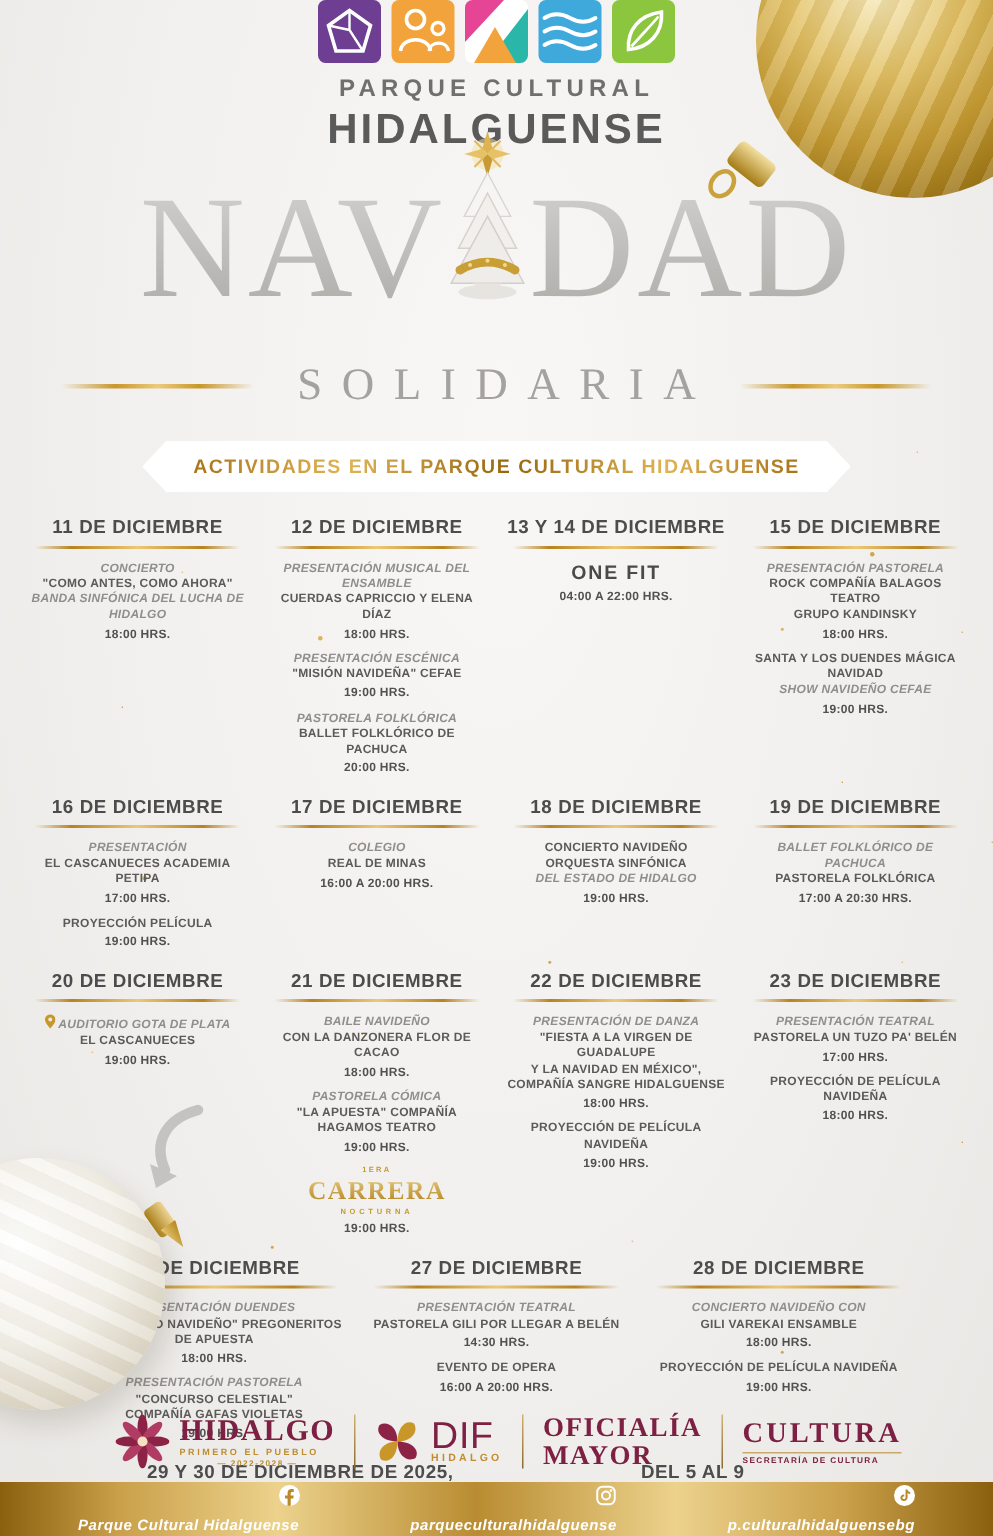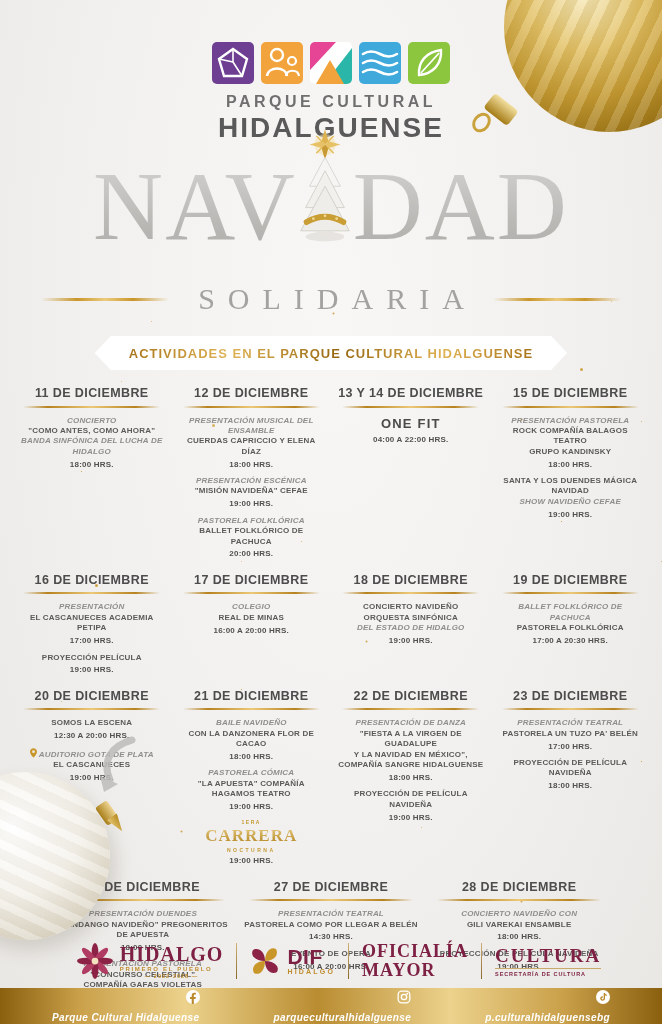--- a/index.html
+++ b/index.html
@@ -28,21 +28,21 @@
     background:radial-gradient(circle at 42% 34%, #ffffff 0%, #f4f1ea 45%, #ddd6c6 75%, #c7bfab 100%);
     box-shadow:6px 10px 18px rgba(90,80,55,.18);}
   .ball-white::after{content:"";position:absolute;inset:0;border-radius:50%;
     background:repeating-linear-gradient(25deg, rgba(255,255,255,.5) 0 8px, rgba(150,140,110,.12) 8px 18px);opacity:.5;}
   .ball-white-cap{position:absolute;left:96px;top:806px;width:22px;height:14px;border-radius:3px;
     transform:rotate(55deg);background:linear-gradient(#eed493,#a87e18);}
   .ball-white-tip{position:absolute;left:108px;top:818px;width:18px;height:12px;
     clip-path:polygon(0 50%,100% 0,100% 100%);transform:rotate(235deg);background:linear-gradient(#e7c772,#b3861c);}
   .arrow-deco{position:absolute;left:96px;top:736px;opacity:.85;}
   
-  .brand{position:relative;padding-top:42px;text-align:center;}
+  .brand{position:relative;text-align:center;}
   .tiles{display:flex;justify-content:center;gap:7px;margin-bottom:9px;}
   .tile{width:42px;height:42px;border-radius:5px;overflow:hidden;}
   .brand-l1{font-size:16px;font-weight:bold;color:#6f6f6f;letter-spacing:3.5px;}
   .brand-l2{font-size:28px;font-weight:800;color:#5a5a5a;letter-spacing:2px;margin-top:1px;}
   
   .navidad{position:relative;margin-top:10px;display:flex;justify-content:center;align-items:flex-start;height:122px;}
   .nav-text{font-family:"Liberation Serif", serif;font-size:97px;line-height:1.1;letter-spacing:2px;
     background:linear-gradient(#d0cfcd 10%, #b2b0ad 85%);-webkit-background-clip:text;background-clip:text;color:transparent;}
   .tree{margin:-26px -3px 0 -3px;flex:0 0 auto;}
   .solidaria-row{display:flex;align-items:center;justify-content:center;gap:16px;margin-top:6px;}
@@ -79,21 +79,21 @@
     background:linear-gradient(#ecd188,#ab7a12);-webkit-background-clip:text;background-clip:text;color:transparent;}
   .lg-bot{display:block;font-size:5px;color:#c59a33;font-weight:700;letter-spacing:2.5px;}
   
   .partners{position:absolute;left:0;right:0;bottom:44px;display:flex;align-items:center;justify-content:center;gap:13px;padding-left:16px;}
   .partner{display:flex;align-items:center;gap:7px;}
   .pcol{text-align:left;color:#7d2043;}
   .pdiv{width:1px;height:36px;background:linear-gradient(#d0b275,#8a6a2c);}
   .p-title{font-family:"Liberation Serif", serif;font-weight:800;font-size:20px;letter-spacing:1px;line-height:1;}
   .p-sub{font-size:6px;color:#bf8c2e;font-weight:800;letter-spacing:1.7px;margin-top:2px;}
   .p-years{font-size:5.5px;color:#bf8c2e;font-weight:700;letter-spacing:1px;margin-top:1px;text-align:center;}
-  .dif-title{font-size:21px;font-weight:700;color:#7d2043;line-height:.9;letter-spacing:.5px;}
+  .dif-title{font-size:25px;font-weight:400;color:#7d2043;line-height:.9;letter-spacing:.5px;}
   .dif-sub{font-size:7px;color:#bf8c2e;font-weight:800;letter-spacing:2.2px;margin-top:1px;}
   .ofi{font-family:"Liberation Serif", serif;font-weight:800;font-size:18px;color:#7d2043;letter-spacing:1px;line-height:1.05;text-align:left;}
   .cul-title{font-family:"Liberation Serif", serif;font-weight:800;font-size:19px;color:#7d2043;letter-spacing:2px;line-height:1;}
   .cul-sub{font-size:5.5px;color:#7d2043;font-weight:700;letter-spacing:.9px;margin-top:3px;border-top:1px solid #c9a96a;padding-top:2px;}
   
   .footer{position:absolute;left:0;right:0;bottom:0;height:36px;display:flex;align-items:center;justify-content:space-between;
     padding:0 52px;box-sizing:border-box;
     background:linear-gradient(90deg,#8a5f0e,#caa04a 12%,#ecd28c 28%,#b98c31 48%,#ecd28c 68%,#caa04a 85%,#8a5f0e);}
   .social{display:flex;align-items:flex-end;gap:8px;color:#fff;font-size:10px;font-style:italic;font-weight:700;letter-spacing:.4px;flex-direction:column;}
 </style>
@@ -274,24 +274,20 @@
             <div class="ln b">PASTORELA FOLKLÓRICA</div>
             <div class="ln tm">17:00 A 20:30 HRS.</div>
           </div>
         </div>
       </div>
       <div class="srow cols-4">
         <div class="day">
           <div class="date">20 DE DICIEMBRE</div>
           <div class="rule"></div>
           <div class="ev">
-            <div class="ln b">SOMOS LA ESCENA</div>
-            <div class="ln tm">12:30 A 20:00 HRS.</div>
-          </div>
-          <div class="ev">
             <div class="ln pin"><svg class="pin" width="7" height="10" viewBox="0 0 12 16">
                 <path d="M6 0C2.7 0 0 2.6 0 5.8 0 10 6 16 6 16s6-6 6-10.2C12 2.6 9.3 0 6 0zm0 8a2.3 2.3 0 1 1 0-4.6A2.3 2.3 0 0 1 6 8z" fill="#c9962a"></path>
               </svg><span>AUDITORIO GOTA DE PLATA</span></div>
             <div class="ln b">EL CASCANUECES</div>
             <div class="ln tm">19:00 HRS.</div>
           </div>
         </div>
         <div class="day">
           <div class="date">21 DE DICIEMBRE</div>
           <div class="rule"></div>
@@ -358,21 +354,21 @@
             <div class="ln b">"CONCURSO CELESTIAL"</div>
             <div class="ln b">COMPAÑÍA GAFAS VIOLETAS</div>
             <div class="ln tm">19:00 HRS.</div>
           </div>
         </div>
         <div class="day">
           <div class="date">27 DE DICIEMBRE</div>
           <div class="rule"></div>
           <div class="ev">
             <div class="ln it">PRESENTACIÓN TEATRAL</div>
-            <div class="ln b">PASTORELA COMO POR LLEGAR A BELÉN</div>
+            <div class="ln b">PASTORELA GILI POR LLEGAR A BELÉN</div>
             <div class="ln tm">14:30 HRS.</div>
           </div>
           <div class="ev">
             <div class="ln b">EVENTO DE OPERA</div>
             <div class="ln tm">16:00 A 20:00 HRS.</div>
           </div>
         </div>
         <div class="day">
           <div class="date">28 DE DICIEMBRE</div>
           <div class="rule"></div>

